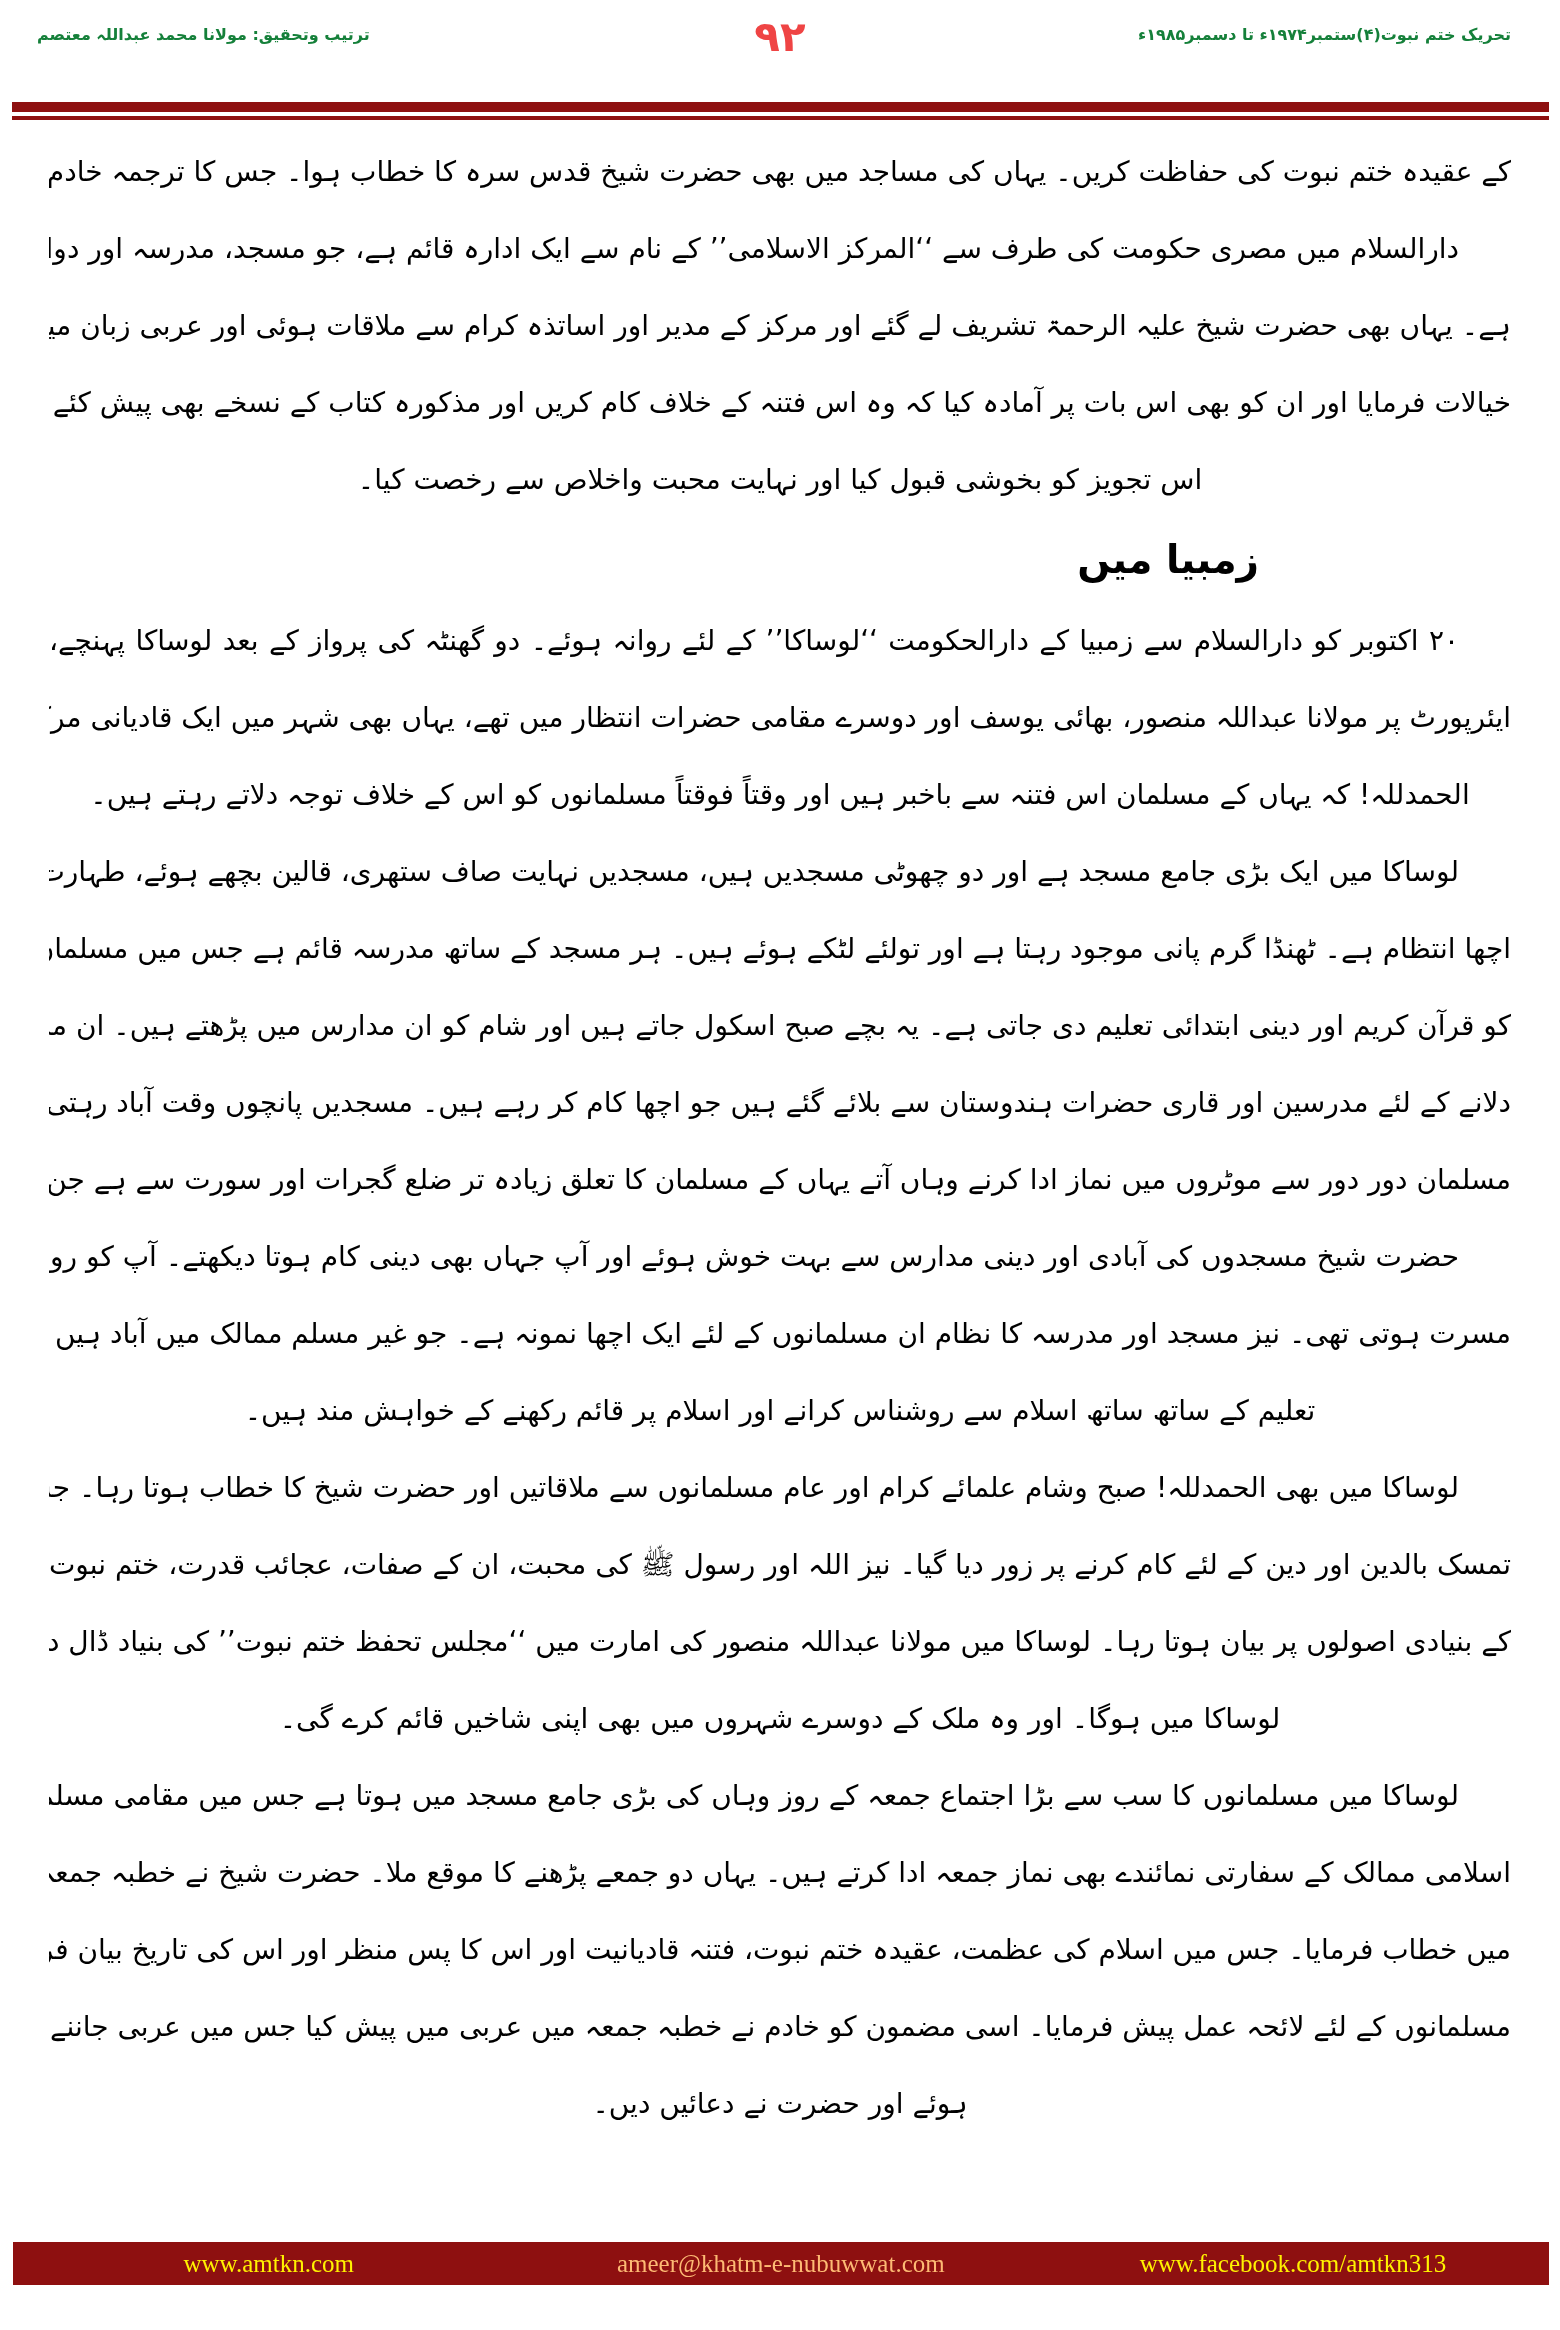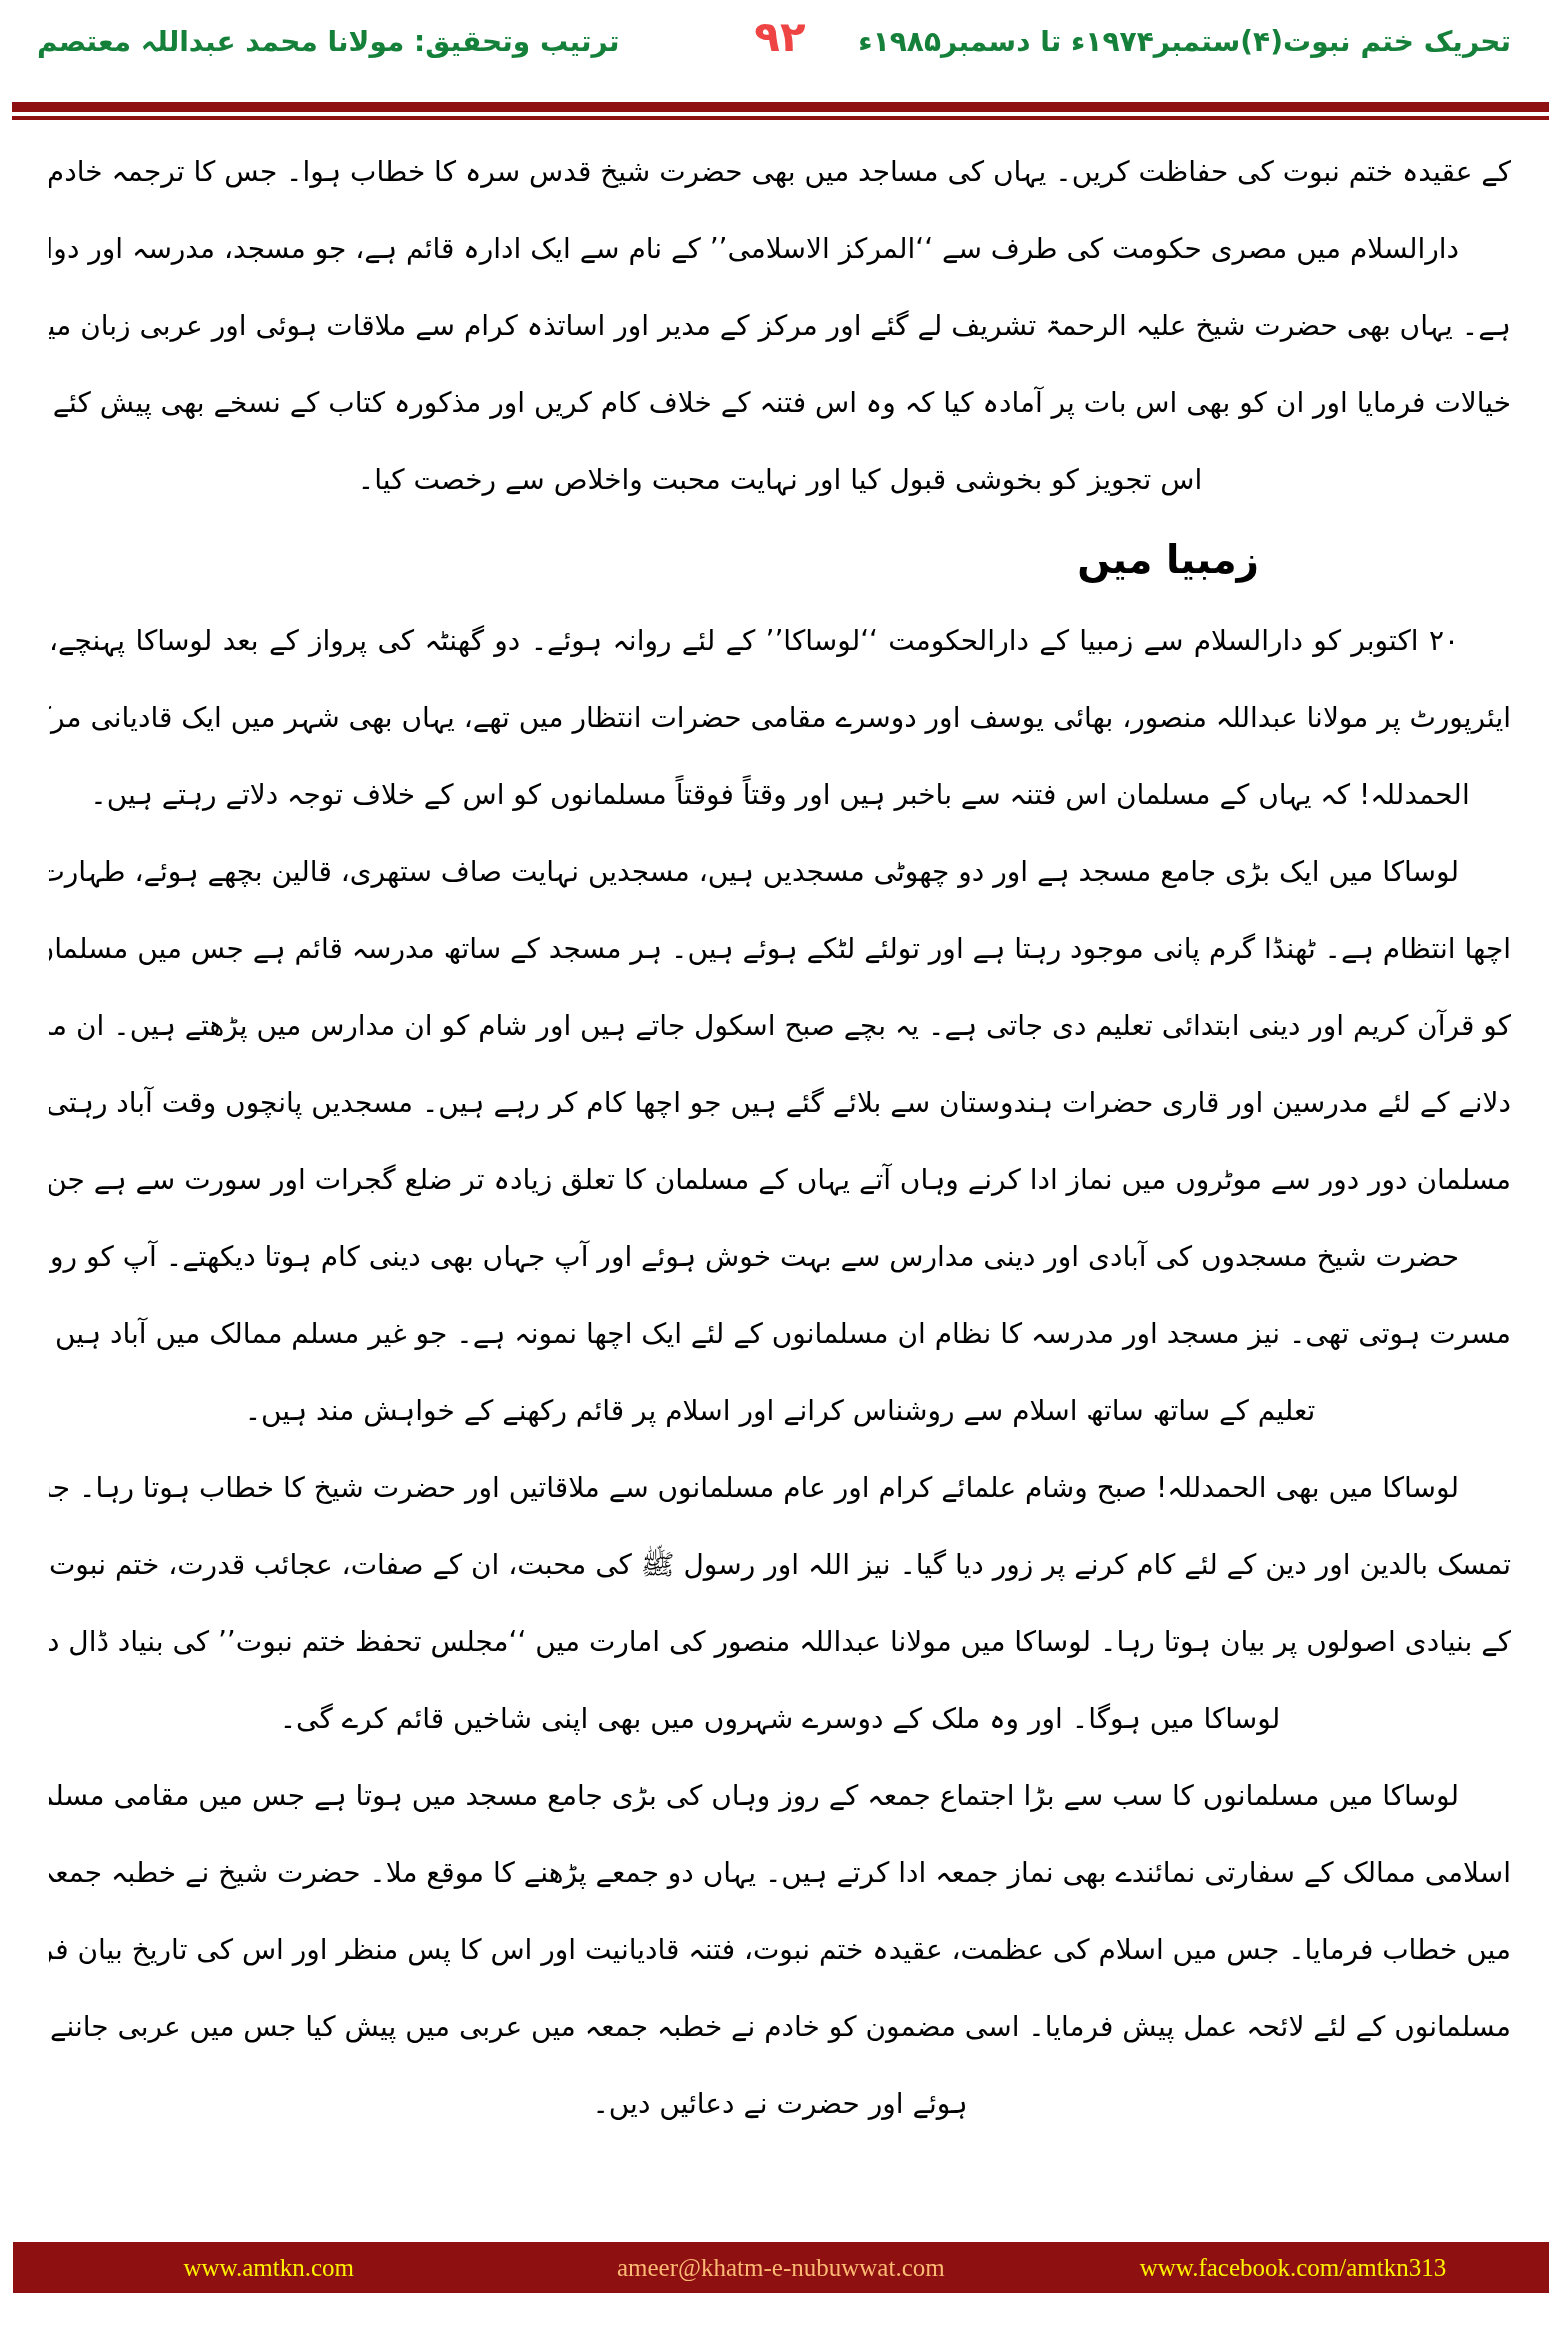--- a/index.html
+++ b/index.html
@@ -2,21 +2,21 @@
 <html lang="ur" style="font-size:13.4px"><head>
 <meta charset="utf-8">
 <style>
   html,body { margin:0; padding:0; background:#ffffff; }
   .page {
     position:relative; width:1560px; height:2330px; background:#ffffff;
     overflow:hidden; font-family:"DejaVu Sans", sans-serif;
   }
   
   .header { position:absolute; top:0; left:0; right:0; height:94px; }
-  .hdr-title { position:absolute; top:25px; font-size:28px; font-weight:bold; color:#15803a; direction:rtl; white-space:nowrap; }
+  .hdr-title { position:absolute; top:25px; font-size:16px; font-weight:bold; color:#15803a; direction:rtl; white-space:nowrap; }
   .hdr-right { right:49px; }
   .hdr-left  { left:37px; }
   .page-num  { position:absolute; top:11.8px; left:50%; transform:translateX(-50%);
                font-size:42px; font-weight:bold; color:#ef4444; }
   
   .rule { position:absolute; top:102px; left:11.8px; right:11px; }
   .rule .thick { height:10px; background:#8e1010; }
   .rule .gap   { height:4.2px; background:#ffffff; }
   .rule .thin  { height:3.4px;  background:#8e1010; }
   
@@ -27,21 +27,21 @@
     white-space:nowrap; overflow:hidden;
   }
   .line.indent  { padding-right:52px; }
   .line.center  { text-align:center; text-align-last:center; }
   .line.heading {
     height:84px; line-height:84px; font-size:39px; font-weight:bold;
     text-align:right; text-align-last:right; padding-right:252px;
   }
   
   .footer {
-    position:absolute; top:2242px; left:12.6px; right:11px; height:51px;
+    position:absolute; top:2242px; left:12.6px; right:11px; height:43px;
     background:#8e1010; display:flex; align-items:center;
     font-family:"Liberation Serif", serif; font-size:25px;
   }
   .footer .cell { flex:1; text-align:center; white-space:nowrap; }
   .footer .yellow { color:#fff200; }
   .footer .white  { color:#fdba74; }
 </style>
 </head>
 <body>
 

